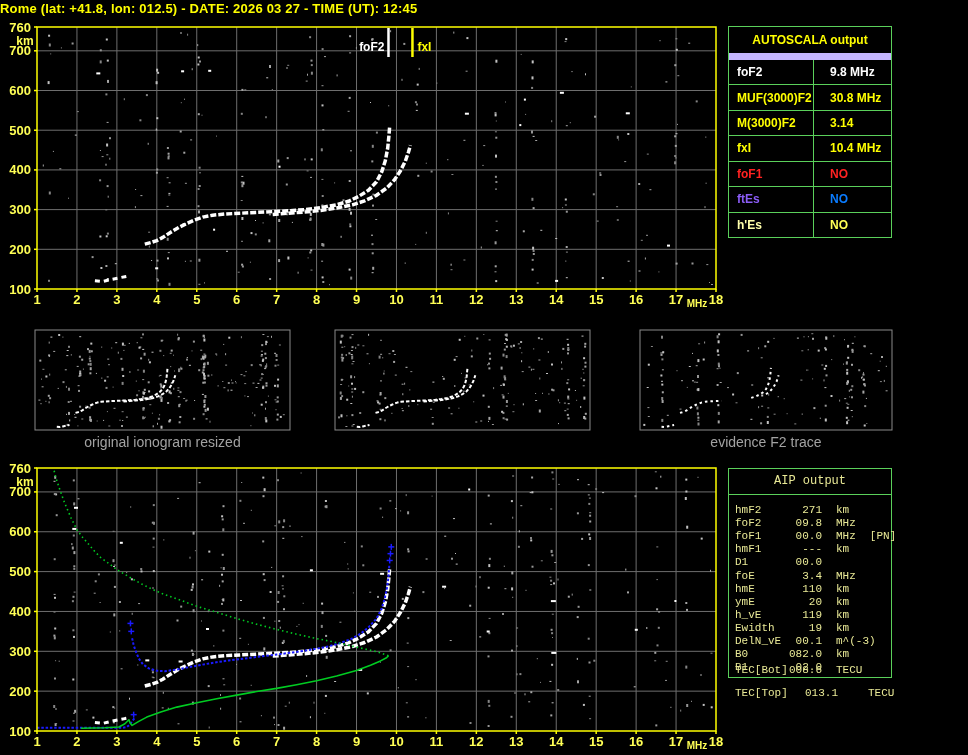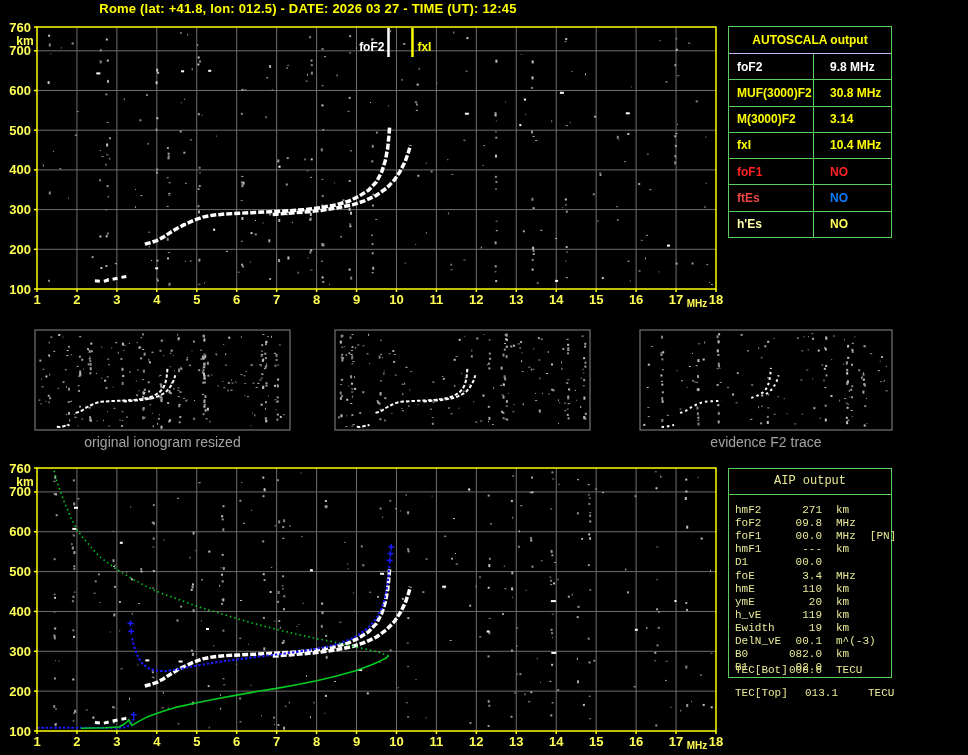--- a/index.html
+++ b/index.html
@@ -1,27 +1,27 @@
 <!DOCTYPE html>
 <html><head>
 <meta charset="utf-8">
 <style>
   html,body{margin:0;padding:0;background:#000;}
   .screen{position:relative;width:968px;height:755px;background:#000;overflow:hidden;
           font-family:"Liberation Sans",sans-serif;}
   #gfx{position:absolute;left:0;top:0;}
-  .title{position:absolute;top:1px;left:0;width:616px;text-align:center;
+  .title{position:absolute;top:1px;left:0;width:616px;
          color:#ffff00;font-weight:bold;font-size:13px;letter-spacing:0.2px;}
   .caption{position:absolute;top:434px;text-align:center;color:#a2a2a2;font-size:14px;}
   
   #autoscala{position:absolute;left:728px;top:26px;width:164px;height:212px;
              box-sizing:border-box;border:1px solid #5ad05a;display:flex;flex-direction:column;
              font-weight:bold;font-size:12px;}
   .as-header{height:26px;line-height:26px;text-align:center;color:#ffff00;
-             border-bottom:1px solid #c4b5fd;flex:none;}
+             border-bottom:7px solid #c4b5fd;flex:none;}
   .as-row{flex:1;display:flex;border-bottom:1px solid #5ad05a;}
   .as-row:last-child{border-bottom:none;}
   .as-label{width:85px;box-sizing:border-box;border-right:1px solid #5ad05a;
             padding-left:8px;display:flex;align-items:center;}
   .as-value{flex:1;padding-left:16px;display:flex;align-items:center;}
   
   #aip{position:absolute;left:728px;top:468px;width:168px;height:240px;
        font-family:"Liberation Mono","DejaVu Sans Mono",monospace;font-size:11px;color:#e9e996;}
   .aip-border{position:absolute;left:0;top:0;width:164px;height:210px;
               box-sizing:border-box;border:1px solid #5ad05a;}
@@ -1682,21 +1682,21 @@
       </div>
       <div class="as-row">
         <div class="as-label" style="color: rgb(255, 255, 0);">fxI</div>
         <div class="as-value" style="color: rgb(255, 255, 0);">10.4 MHz</div>
       </div>
       <div class="as-row">
         <div class="as-label" style="color: rgb(255, 34, 34);">foF1</div>
         <div class="as-value" style="color: rgb(255, 34, 34);">NO</div>
       </div>
       <div class="as-row">
-        <div class="as-label" style="color: #ef4444;">ftEs</div>
+        <div class="as-label" style="color: #8b5cf6;">ftEs</div>
         <div class="as-value" style="color: rgb(10, 124, 255);">NO</div>
       </div>
       <div class="as-row">
         <div class="as-label" style="color: rgb(255, 255, 170);">h'Es</div>
         <div class="as-value" style="color: rgb(255, 255, 85);">NO</div>
       </div>
     </div>
 
   <div id="aip">
     <div class="aip-border"></div>

